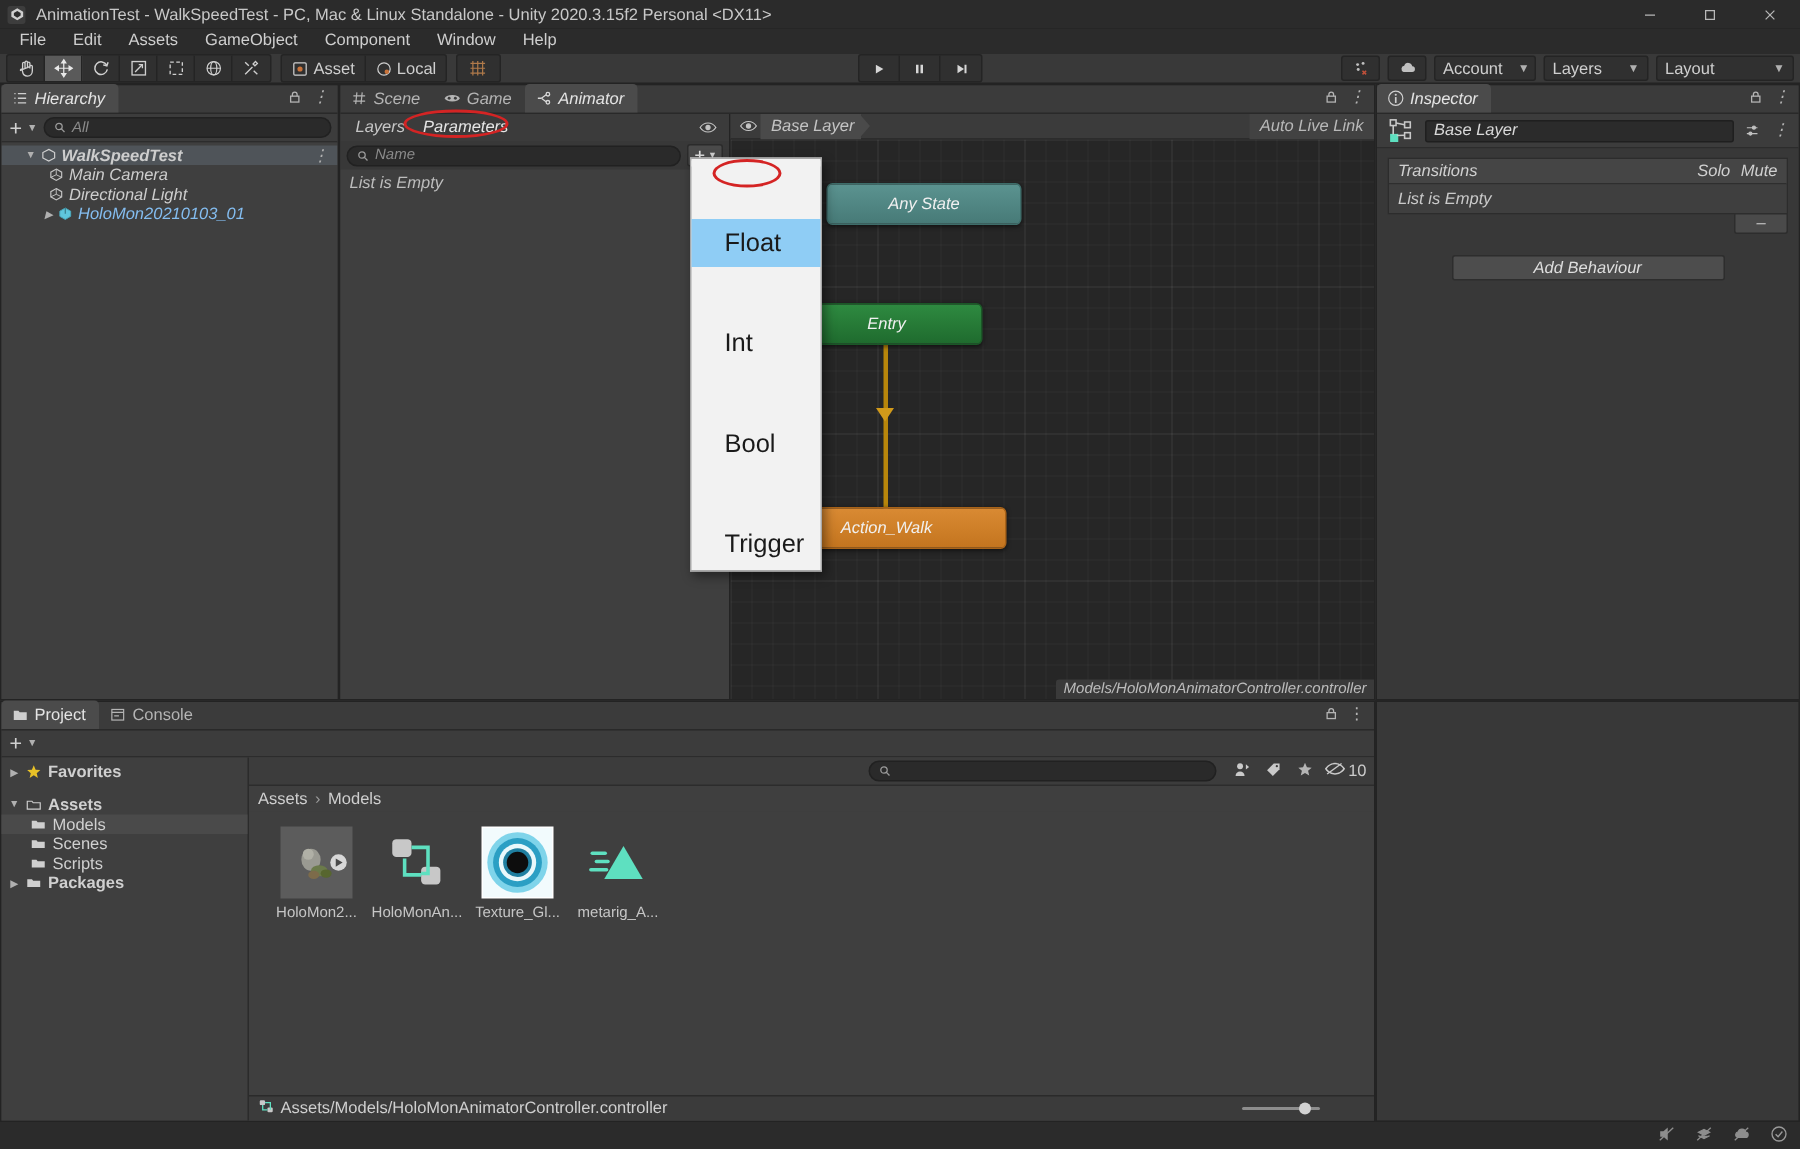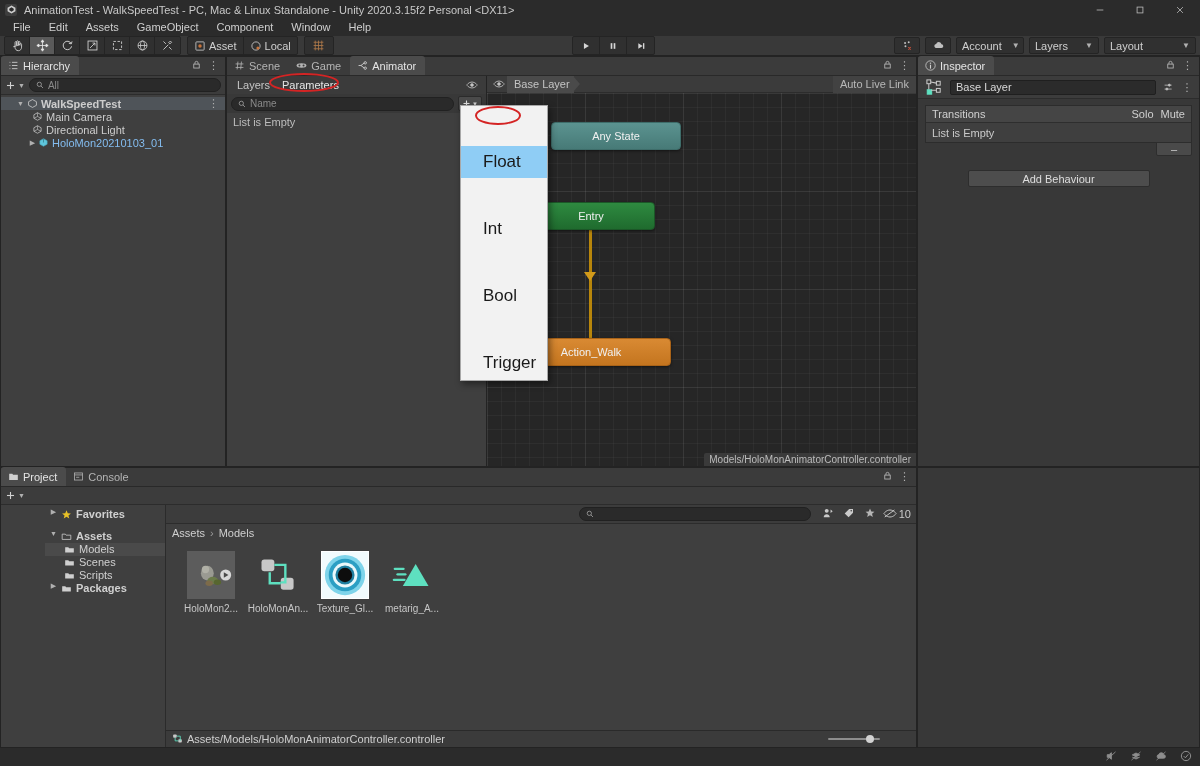--- a/index.html
+++ b/index.html
@@ -49,21 +49,21 @@
   .play-btn svg{width:10px;height:10px;}
   .tb-right { display:flex; align-items:center; gap:5px; }
   .icon-btn { width:26px;height:17px;background:#303030;border:1px solid #242424;border-radius:2px;display:flex;align-items:center;justify-content:center;}
   .icon-btn svg{width:13px;height:13px;}
   .dd-btn { height:17px;background:#303030;border:1px solid #242424;border-radius:2px;display:flex;align-items:center;justify-content:space-between;padding:0 5px;font-size:11px;color:#cfcfcf;}
   .dd-btn .caret { margin-left:10px; font-size:8px; color:#b0b0b0;}
 
   
   .body { flex:1; display:flex; min-height:0; background:#1c1c1c; padding:0; }
 
-  .upper { height:411px; display:flex; flex:0 0 411px; min-height:0;}
+  .upper { height:411px; display:flex; flex:0 0 411px; min-height:0;font-style:italic;}
   .lower { flex:1; display:flex; min-height:0; }
 
   
   .panel { background:#383838; border:1px solid #232323; display:flex; flex-direction:column; min-height:0; min-width:0;}
   .tabrow { height:19px; background:#3b3b3b; display:flex; align-items:flex-end; flex:0 0 19px; position:relative; border-bottom:1px solid #292929;}
   .tab { height:19px; display:flex; align-items:center; gap:4px; padding:0 9px 0 7px; font-size:11px; color:#b4b4b4; background:transparent;}
   .tab.active { background:#4b4b4b; color:#e4e4e4; border-top-left-radius:3px;border-top-right-radius:3px;}
   .tab svg{width:11px;height:11px;}
   .tabrow-right { margin-left:auto; display:flex; align-items:center; gap:6px; padding-right:6px; height:19px;}
   .tabrow-right svg{width:11px;height:11px;}
@@ -148,21 +148,21 @@
   .asset-labels { border-top:1px solid #2a2a2a; background:#3a3a3a;}
   .al-head { height:15px; display:flex; align-items:center; padding:0 7px; font-size:10.5px; color:#b8b8b8; font-weight:bold; border-bottom:1px solid #2e2e2e;}
   .al-body { height:26px; position:relative; background:#404040;}
   .al-tag { position:absolute; right:8px; top:6px; width:15px;height:15px;border-radius:50%; background:#3b6ea8; display:flex;align-items:center;justify-content:center;}
   .al-tag svg{width:9px;height:9px;}
 
   
   .proj-toolbar { height:18px; background:#3c3c3c; display:flex; align-items:center; padding:0 4px; flex:0 0 18px; border-bottom:1px solid #2c2c2c;}
   .proj-main { flex:1; display:flex; min-height:0;}
   .proj-tree { width:165px; background:#3f3f3f; border-right:1px solid #2b2b2b; flex:0 0 165px; padding-top:3px;}
-  .trow { height:13px; display:flex; font-size:11px; color:#d0d0d0; padding-left:3px;margin-left:44px;}
+  .trow { height:13px; display:flex; align-items:center; font-size:11px; color:#d0d0d0; padding-left:3px;}
   .trow.sel { background:#4a4a4a; }
   .trow .arr { width:11px; font-size:7px; text-align:center; color:#b0b0b0; flex:0 0 11px;}
   .trow .ic { width:14px; display:flex;align-items:center;justify-content:center;flex:0 0 14px;}
   .trow .ic svg{width:11px;height:11px;}
   .trow .t { margin-left:3px;}
   .bold { font-weight:bold; }
   .proj-right { flex:1; display:flex; flex-direction:column; min-width:0; background:#3f3f3f;}
   .proj-searchrow { height:19px; background:#3c3c3c; display:flex;align-items:center; padding:0 5px; gap:5px; flex:0 0 19px; border-bottom:1px solid #2c2c2c;}
   .proj-search { width:232px; height:14px; background:#2a2a2a; border:1px solid #212121; border-radius:7px; display:flex; align-items:center; padding:0 6px; margin-left:auto;}
   .proj-search svg{width:8px;height:8px;}

